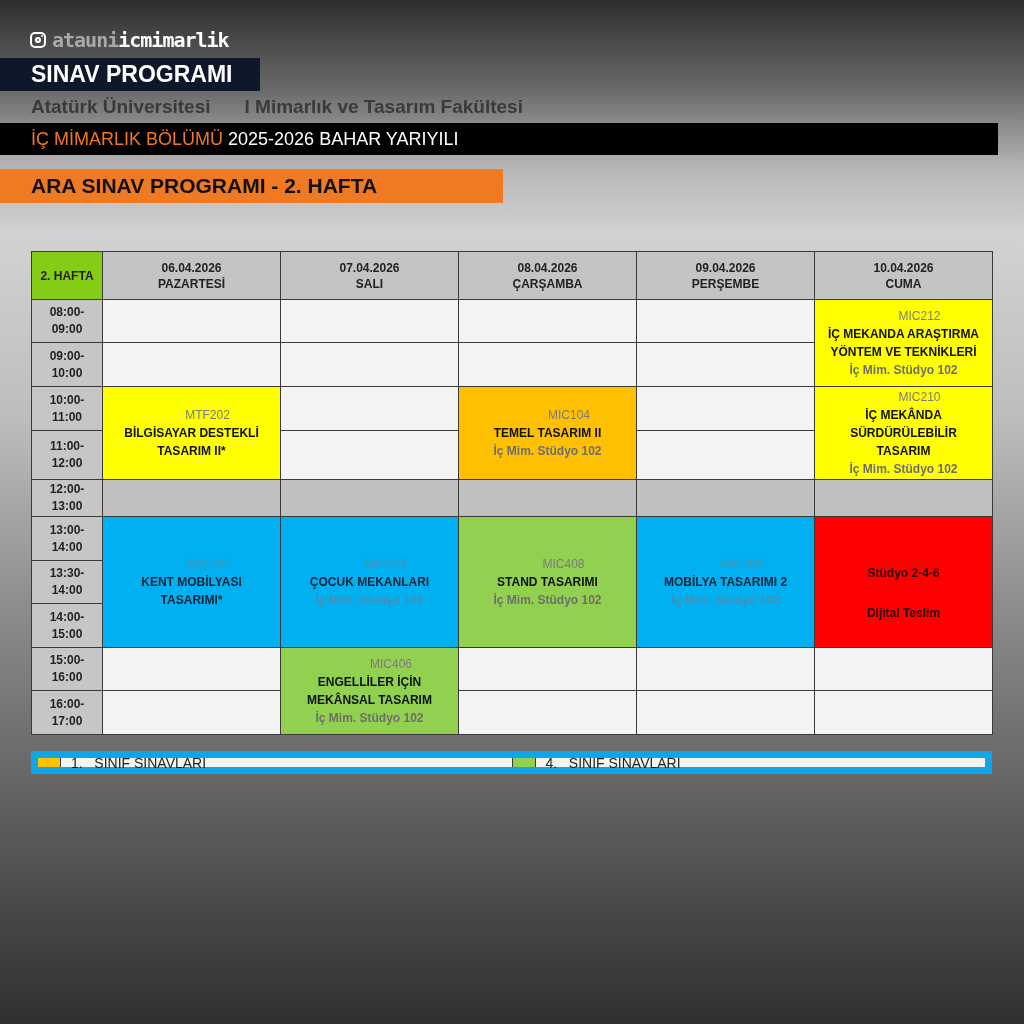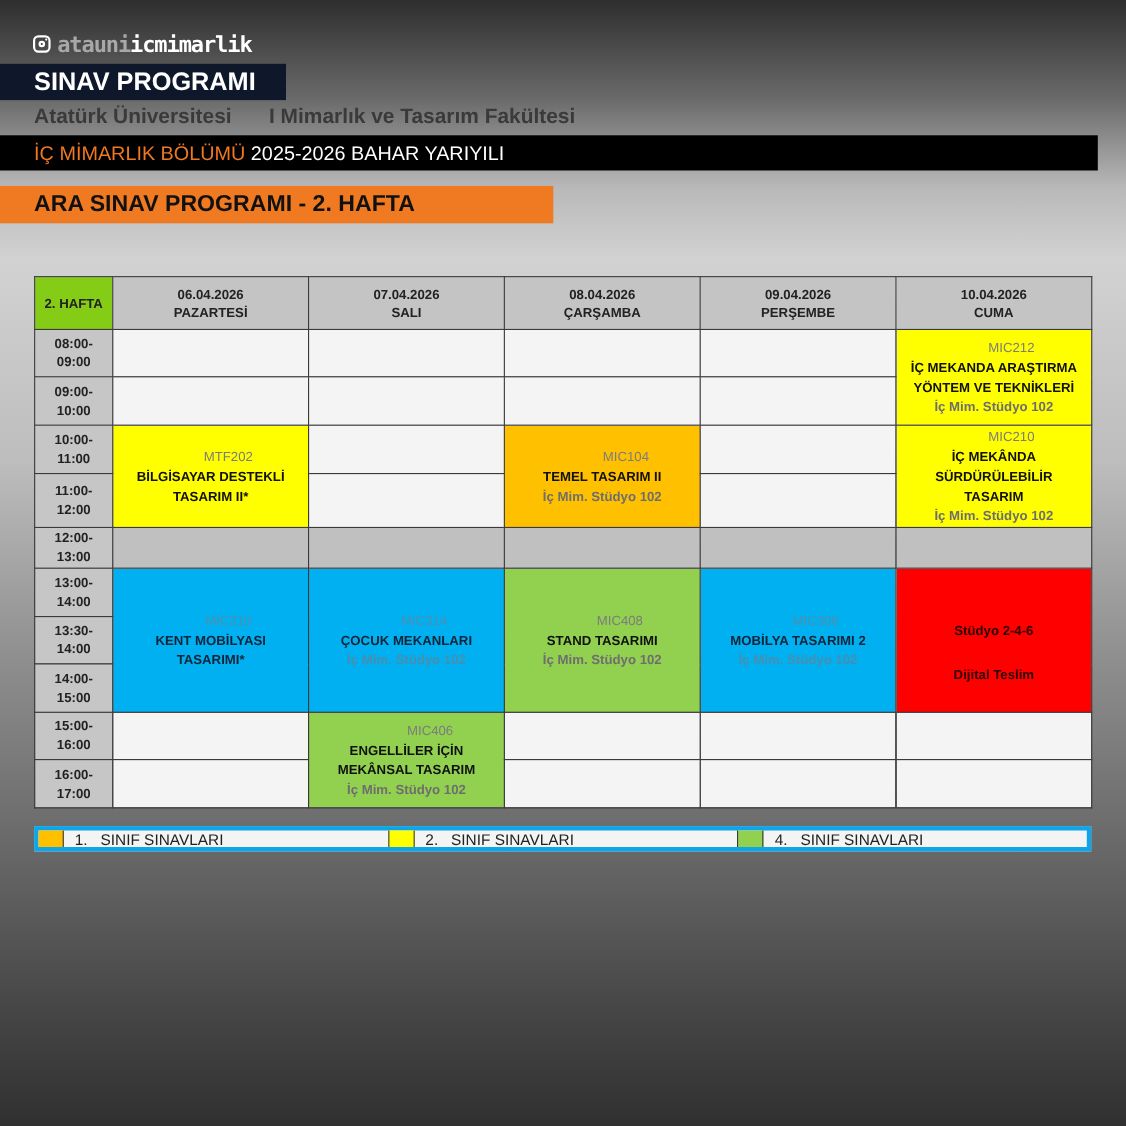--- a/index.html
+++ b/index.html
@@ -38,21 +38,21 @@
   .c-orange{background:#ffc000;}
   .c-yellow{background:#ffff00;}
   .c-blue{background:#00b0f0;}
   .c-green{background:#92d050;}
   .c-red{background:#ff0000;}
   .c-blue .code{color:#4f8fae;}
   .c-blue .room{color:#4a8eaf;}
   .c-blue .name{color:#10243a;}
   .c-red .name{color:#2a0000;margin-top:22px;}
 
-  .legend{position:absolute;left:31px;top:751px;width:961px;height:23px;display:flex;border:4px solid #0ea5e9;box-sizing:border-box;background:#f4f4f4;text-align:center;}
+  .legend{position:absolute;left:31px;top:751px;width:961px;height:23px;display:flex;border:7px solid #0ea5e9;box-sizing:border-box;background:#f4f4f4;text-align:center;}
   .lg-item{flex:1;display:flex;align-items:stretch;}
   .lg-sw{width:22px;border-right:1px solid #3a3a3a;}
   .lg-item + .lg-item .lg-sw{border-left:1px solid #3a3a3a;}
   .lg-label{display:flex;align-items:center;padding-left:10px;font-size:14px;color:#222;white-space:pre;}
 </style>
 </head>
 <body>
 
 <div class="abs insta">
   <span class="insta-icon"></span>
@@ -211,20 +211,16 @@
   </tr>
 </tbody>
   </table>
 
 <div class="legend">
   <div class="lg-item">
     <span class="lg-sw" style="background:#ffc000"></span>
     <span class="lg-label">1.   SINIF SINAVLARI</span>
   </div>
   <div class="lg-item">
-    <span class="lg-sw" style="background:#ffff00"></span>
-    <span class="lg-label">2.   SINIF SINAVLARI</span>
-  </div>
-  <div class="lg-item">
     <span class="lg-sw" style="background:#92d050"></span>
     <span class="lg-label">4.   SINIF SINAVLARI</span>
   </div>
 </div>
 
 </body></html>

